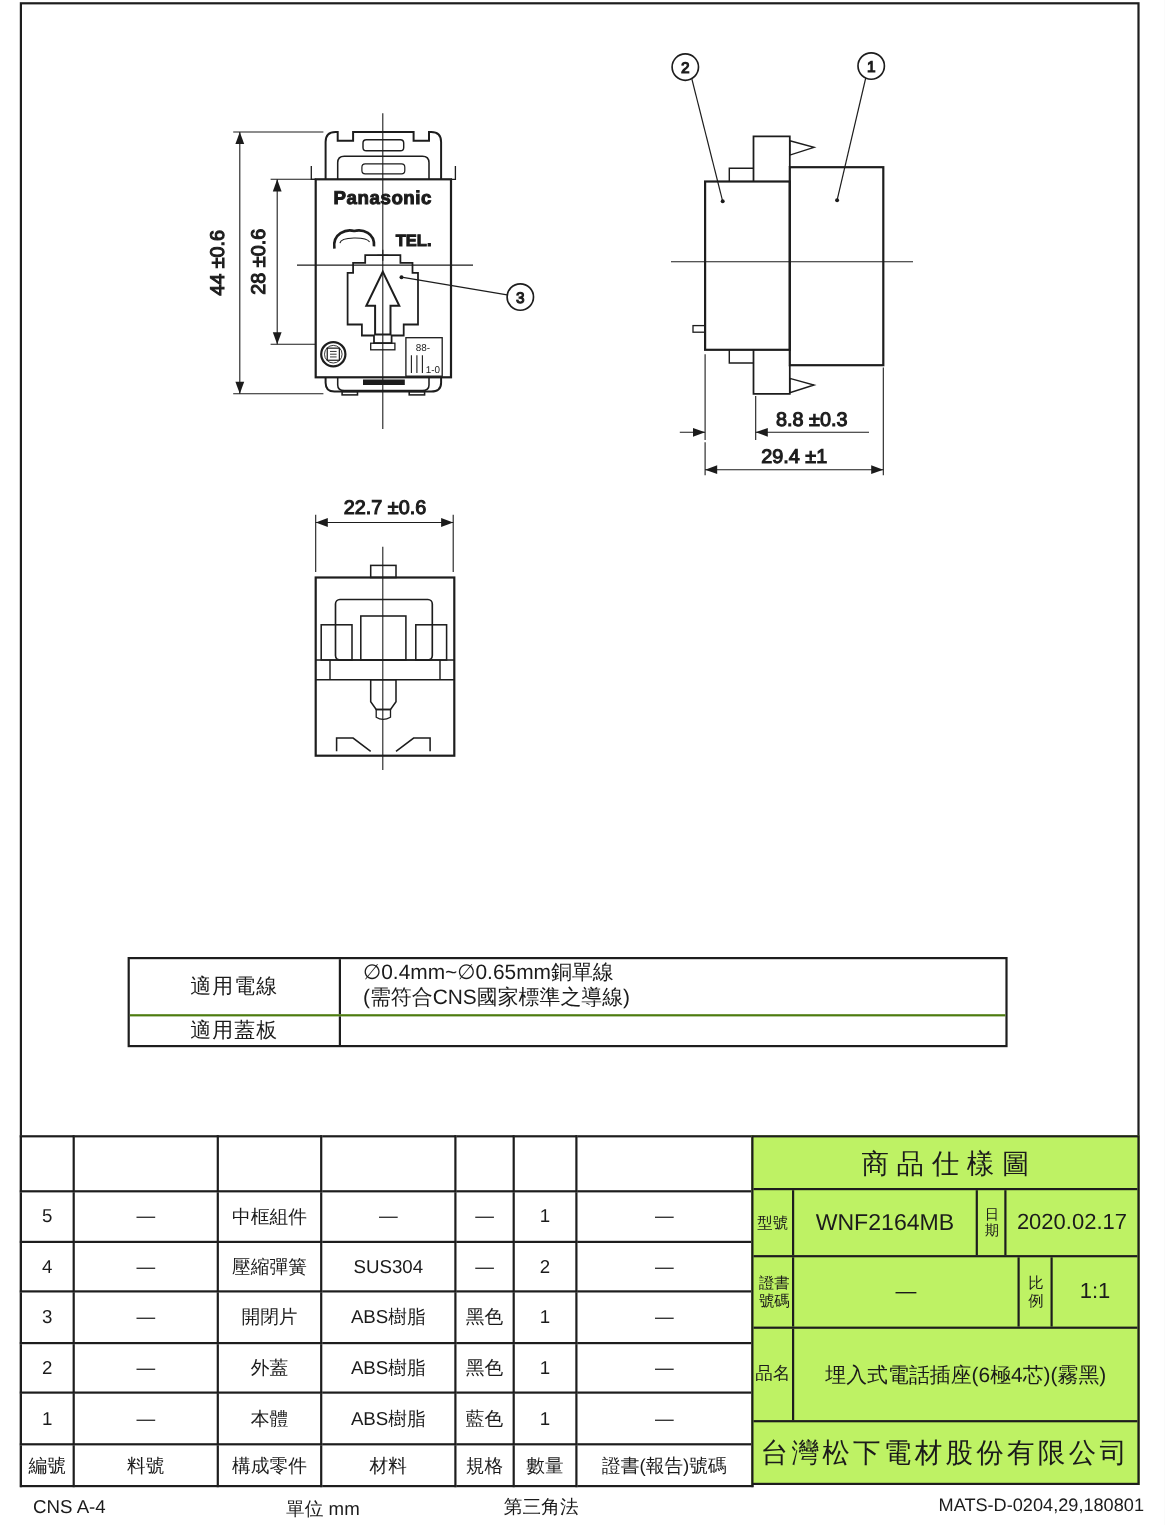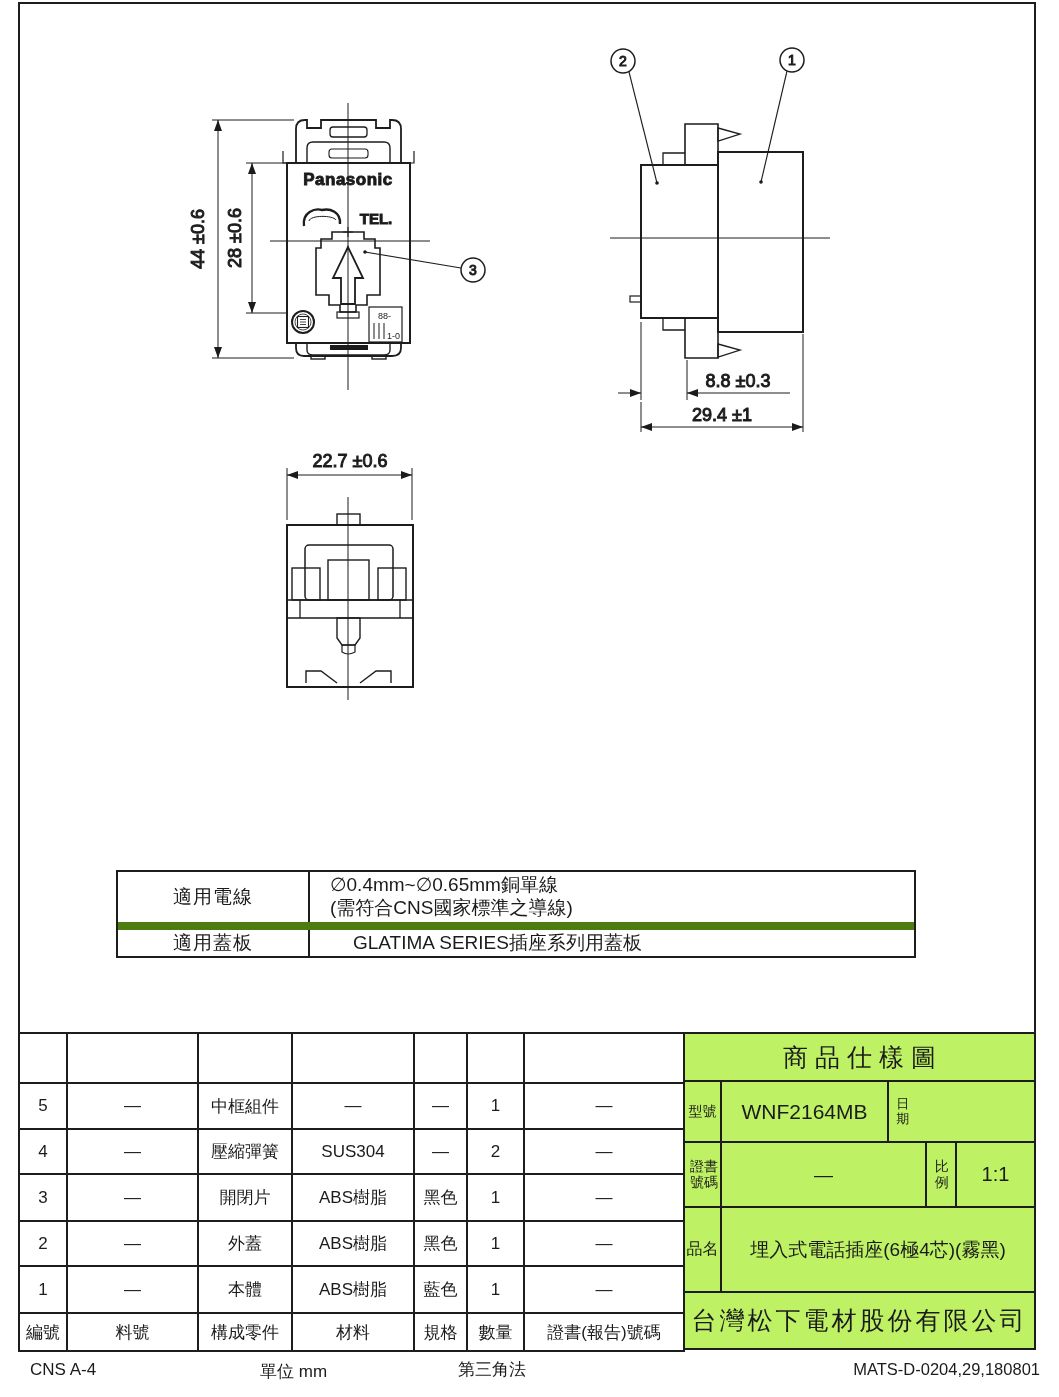--- a/index.html
+++ b/index.html
@@ -6,21 +6,21 @@
   .sheet{position:relative;width:1059px;height:1397px;background:#ffffff;
          font-family:"Liberation Sans",sans-serif;color:#1b1b1b;overflow:hidden;}
   .frame{position:absolute;left:18px;top:2px;width:1018px;height:1348px;
          border:2px solid #1d1d1d;box-sizing:border-box;}
   svg{position:absolute;left:0;top:0;z-index:1;}
   svg text{font-family:"Liberation Sans",sans-serif;fill:#1b1b1b;}
 
   
   .app-table{position:absolute;left:116px;top:870px;width:800px;z-index:2;
              border:2px solid #1d1d1d;box-sizing:border-box;background:#fff;}
-  .app-row{display:flex;border-bottom:8px solid #4d7c0f;}
+  .app-row{display:flex;border-bottom:2px solid #4d7c0f;}
   .app-row:last-child{border-bottom:none;gap:23px;}
   .app-label{width:192px;flex:0 0 192px;border-right:2px solid #1d1d1d;
              display:flex;align-items:center;justify-content:center;
              font-size:19px;letter-spacing:1px;box-sizing:border-box;}
   .app-value{flex:1;display:flex;flex-direction:column;justify-content:center;
              padding:2px 8px;font-size:19px;line-height:1.2;box-sizing:border-box;margin-left:12px;}
 
   
   table.parts{position:absolute;left:18px;top:1032px;z-index:2;border-collapse:collapse;
               table-layout:fixed;background:#fff;}
@@ -198,21 +198,20 @@
   <div class="app-table">
     <div class="app-row">
       <div class="app-label">適用電線</div>
       <div class="app-value">
         <div>∅0.4mm~∅0.65mm銅單線</div>
         <div>(需符合CNS國家標準之導線)</div>
       </div>
     </div>
     <div class="app-row">
       <div class="app-label">適用蓋板</div>
-      <div class="app-value">GLATIMA SERIES插座系列用蓋板</div>
     </div>
   </div>
 
   <table class="parts">
     <colgroup>
       <col style="width:48px">
         <col style="width:131px">
         <col style="width:94px">
       <col style="width:122px">
         <col style="width:53px">
@@ -287,20 +286,21 @@
     </table>
 
   <div class="tblock">
     <div class="tb-row tb-title">商 品 仕 樣 圖</div>
     <div class="tb-row" style="height:61px">
       <div class="tb-cell" style="width:37px;font-size:14px">型號</div>
       <div class="tb-cell" style="width:167px;font-size:21px">WNF2164MB</div>
       <div class="tb-cell" style="width:26px;font-size:13px">
           <span class="vlabel" style="width:1.1em">日期</span>
         </div>
+      <div class="tb-cell" style="flex:1;font-size:20px">2020.02.17</div>
     </div>
     <div class="tb-row" style="height:65px">
       <div class="tb-cell" style="width:37px;font-size:14px">
           <span class="vlabel" style="width:2.2em">證書號碼</span>
         </div>
       <div class="tb-cell" style="width:205px;font-size:19px">—</div>
       <div class="tb-cell" style="width:30px;font-size:14px">
           <span class="vlabel" style="width:1.1em">比例</span>
         </div>
       <div class="tb-cell" style="flex:1;font-size:20px">1:1</div>

